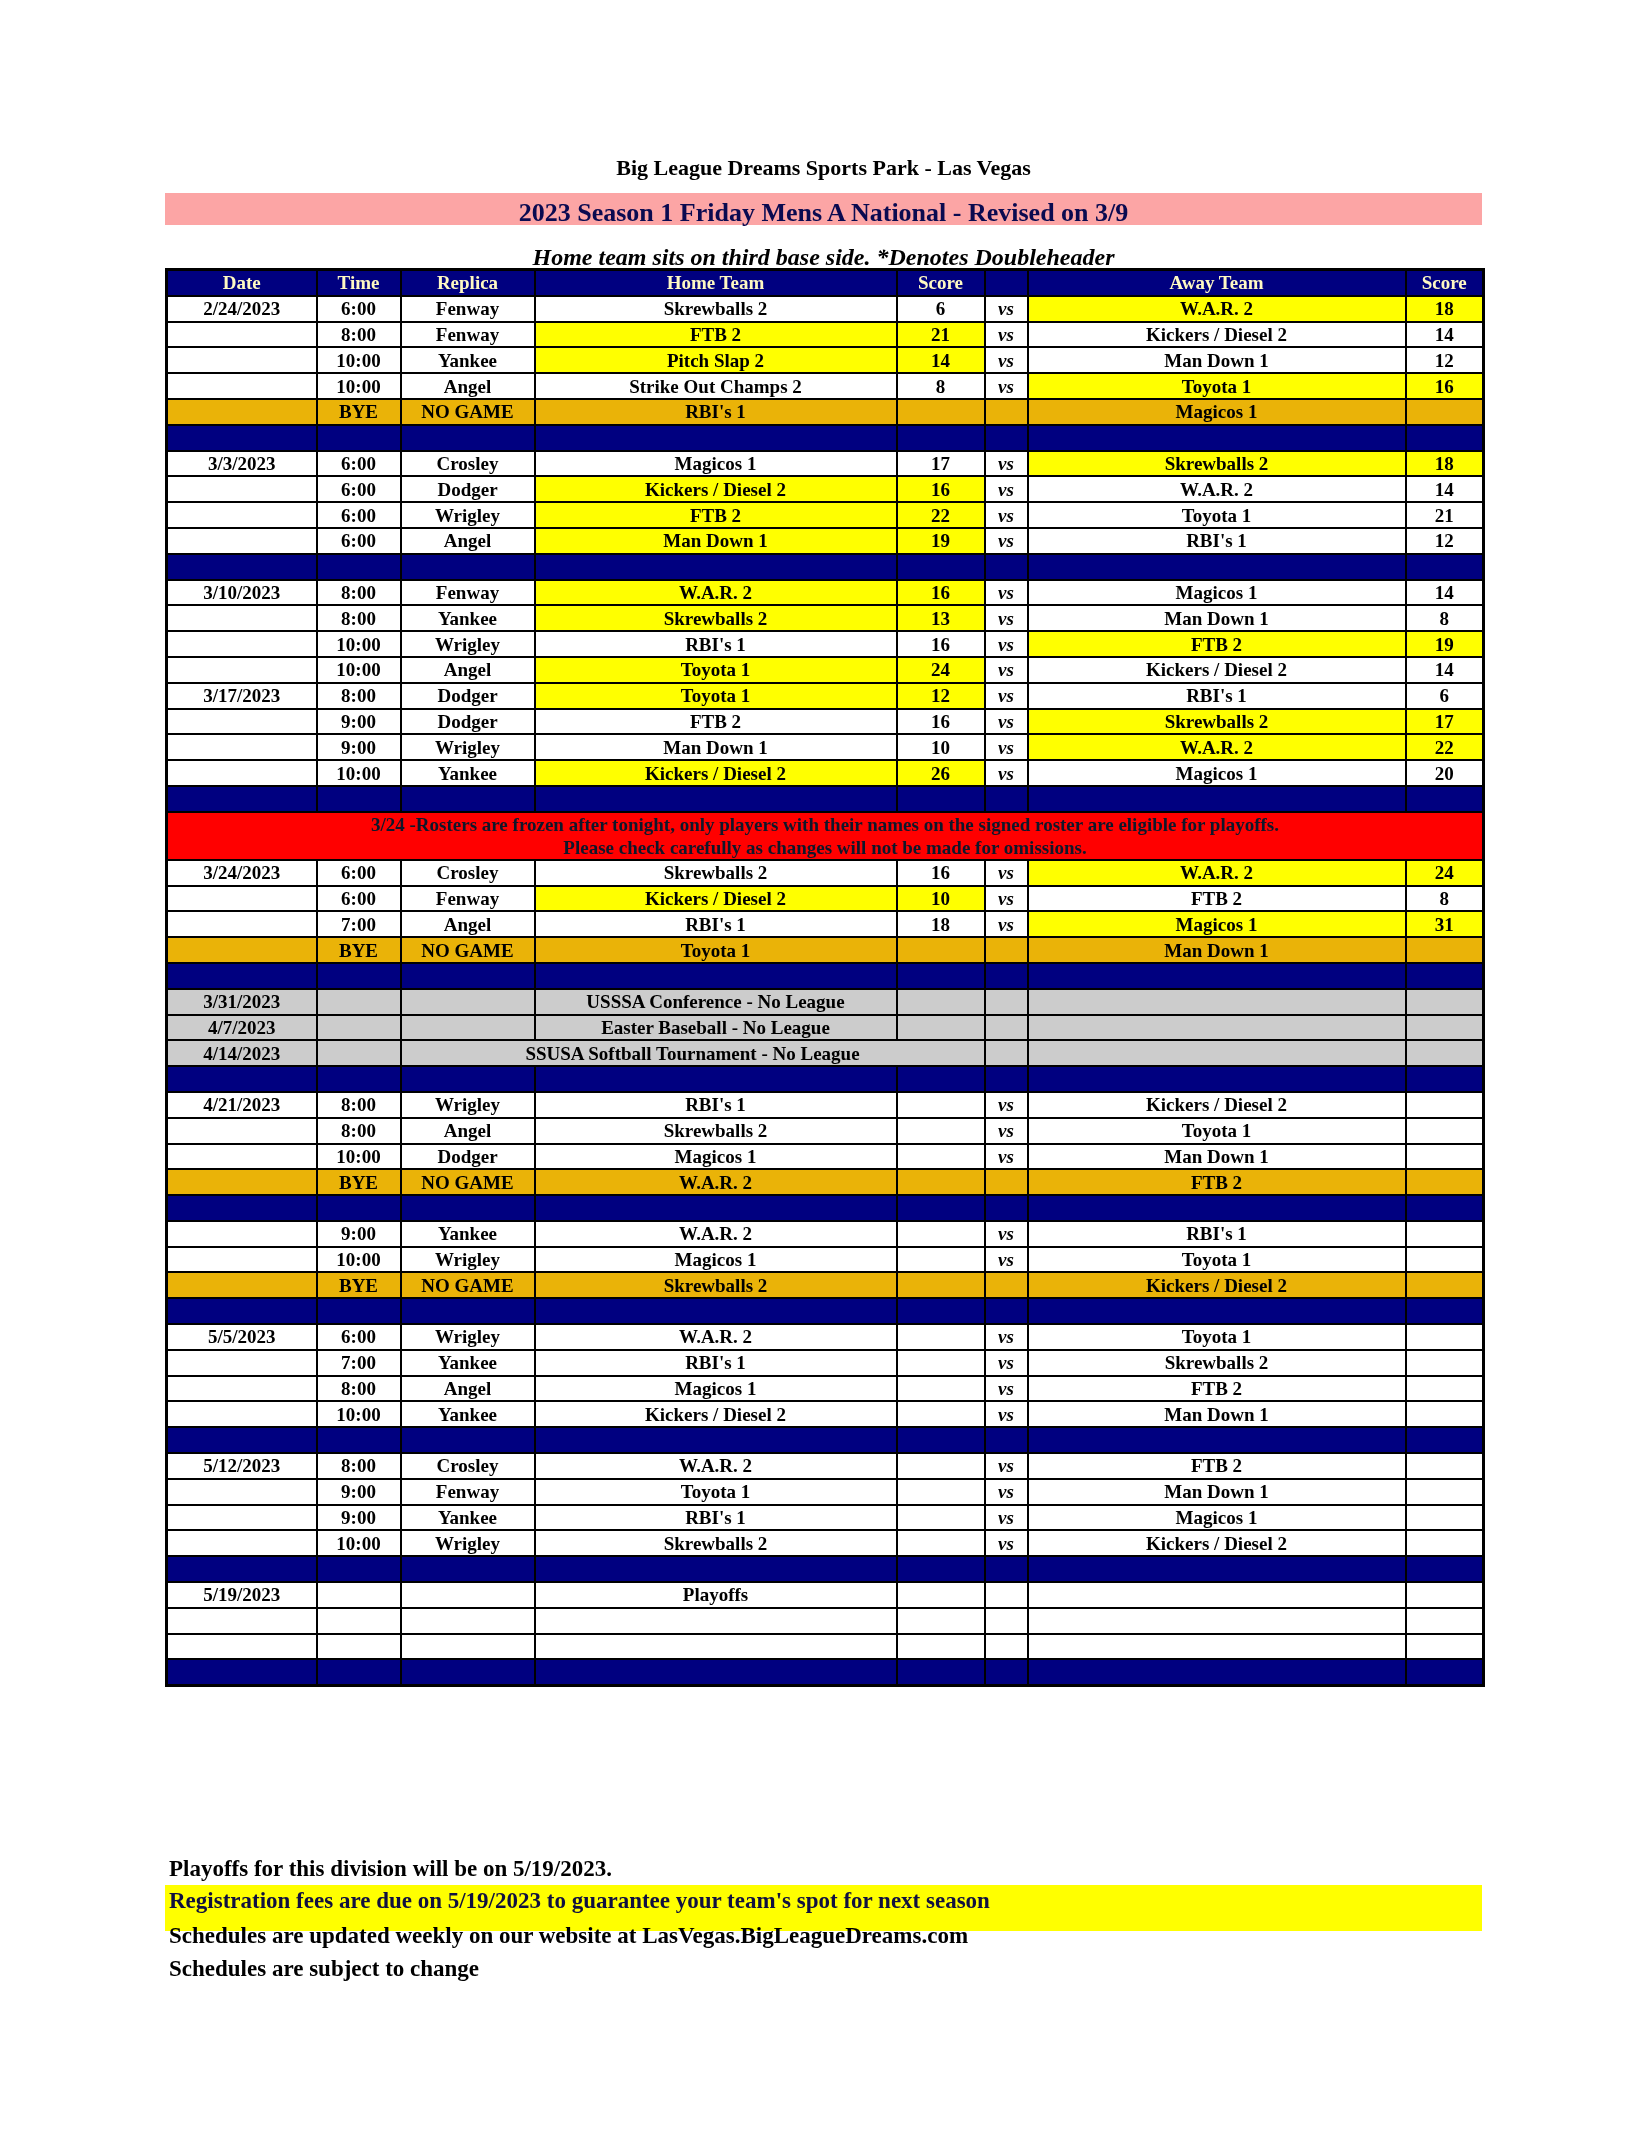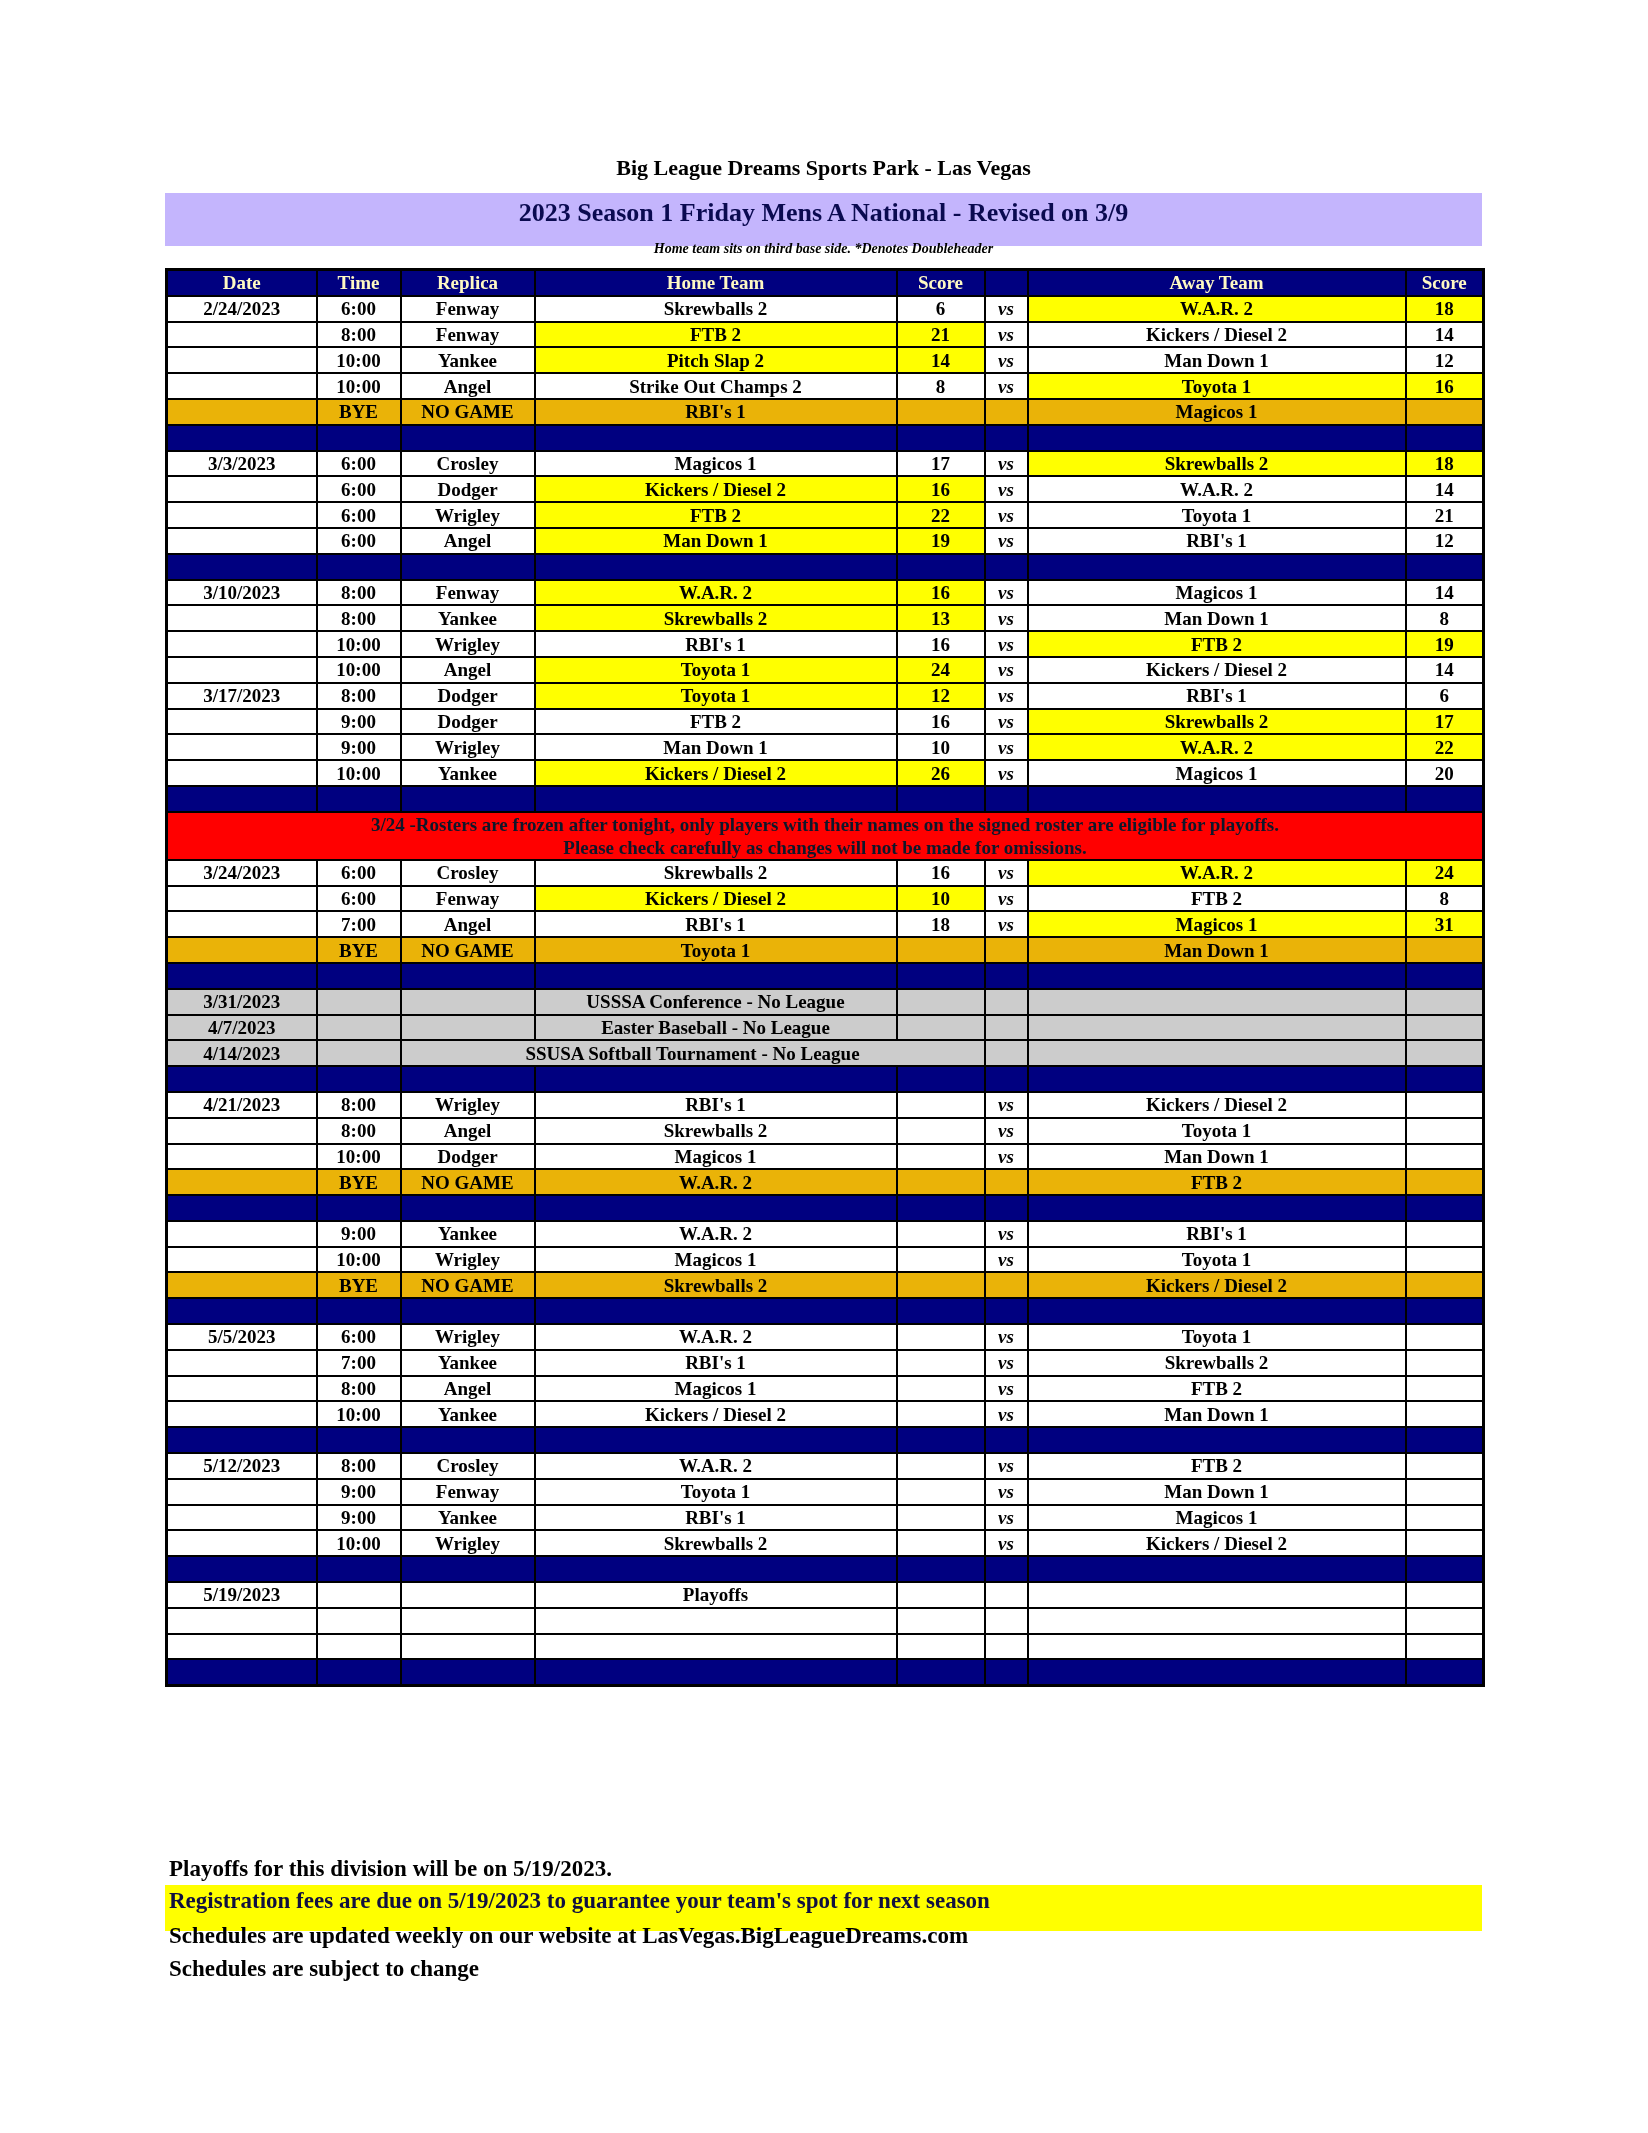--- a/index.html
+++ b/index.html
@@ -1,19 +1,19 @@
 <!DOCTYPE html>
 <html><head>
 <meta charset="utf-8">
 <style>
   html, body { margin: 0; padding: 0; background: #ffffff; }
   body { width: 1648px; height: 2133px; position: relative; font-family: "Liberation Serif", "DejaVu Serif", serif; color: #000; }
   .title { position: absolute; left: 165px; width: 1317px; top: 148px; text-align: center; font-weight: bold; font-size: 22px; line-height: 40px; }
-  .subtitle { position: absolute; left: 165px; width: 1317px; top: 193px; height: 53px; background: #c4b5fd; text-align: center; font-weight: bold; font-size: 26px; line-height: 39px; color: #0a0a50; }
-  .note { position: absolute; left: 165px; width: 1317px; top: 236px; text-align: center; font-weight: bold; font-style: italic; font-size: 14px; line-height: 26px; }
+  .subtitle { position: absolute; left: 165px; width: 1317px; top: 193px; height: 32px; background: #fca5a5; text-align: center; font-weight: bold; font-size: 26px; line-height: 39px; color: #0a0a50; }
+  .note { position: absolute; left: 165px; width: 1317px; top: 244px; text-align: center; font-weight: bold; font-style: italic; font-size: 24px; line-height: 26px; }
   table.sched { position: absolute; left: 165px; top: 268px; width: 1317px; border-collapse: collapse; table-layout: fixed; border: 3px solid #000; }
   table.sched td, table.sched th { border: 2px solid #000; height: 23.8px; padding: 0; text-align: center; font-weight: bold; font-size: 19px; line-height: 23px; white-space: nowrap; overflow: visible; }
   table.sched th { background: #000080; color: #fef9c3; font-size: 19px; }
   tr.sep td { background: #000080; }
   tr.bye td { background: #eab308; }
   tr.off td { background: #cccccc; }
   td.win { background: #ffff00; }
   td.vs { font-style: italic; font-size: 15px; }
   td.notice-blue { background: #000080; color: #fff; font-size: 19px; }
   td.notice-red { background: #ff0000; color: #0f172a; font-size: 19px; line-height: 24px; height: 48px; }

